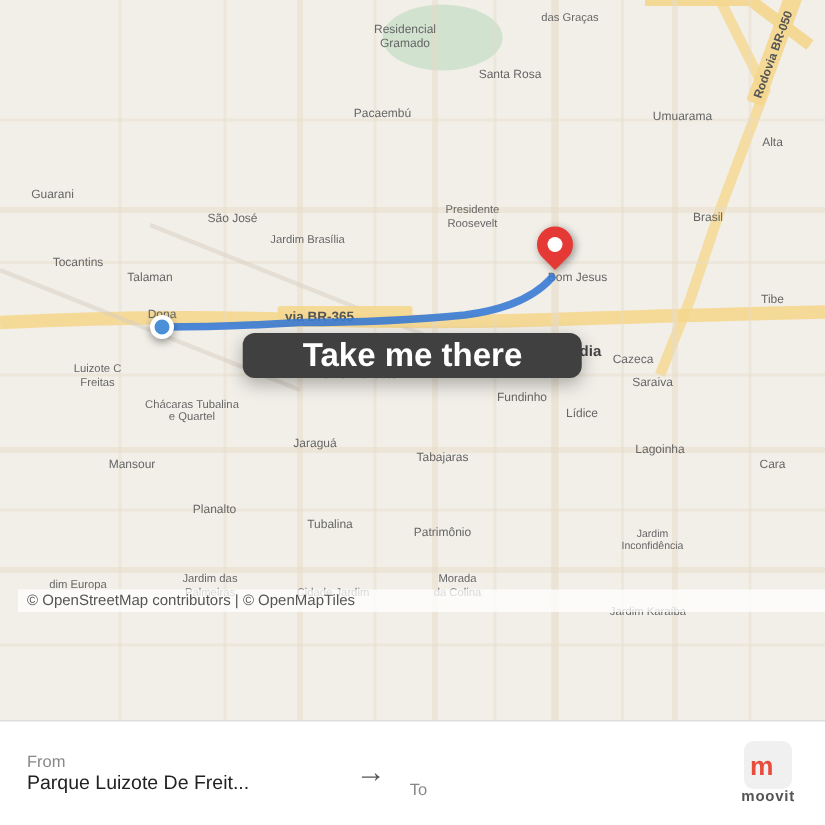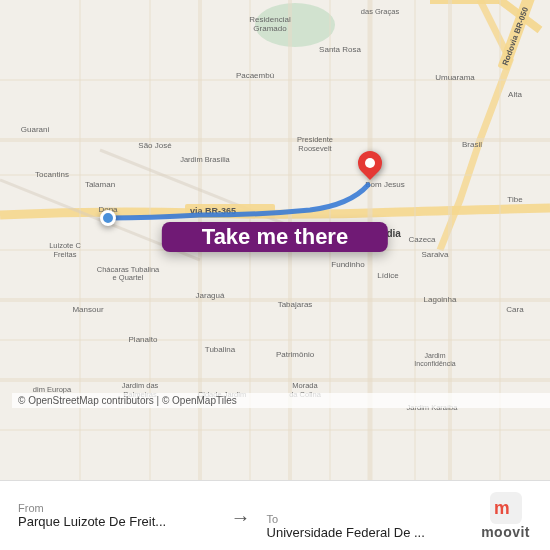--- a/index.html
+++ b/index.html
@@ -18,21 +18,21 @@
       width: 100%;
       height: 100%;
     }
 
     
     #take-me-there-btn {
       position: absolute;
       top: 50%;
       left: 50%;
       transform: translate(-50%, -60%);
-      background: #701a75;
+      background: #404040;
       color: white;
       border: none;
       border-radius: 8px;
       padding: 2px 40px;
       font-size: 22px;
       font-weight: bold;
       cursor: pointer;
       box-shadow: 0 4px 12px rgba(0,0,0,0.3);
       white-space: nowrap;
       z-index: 10;
@@ -157,21 +157,21 @@
       align-items: center;
       padding: 0 10px;
     }
 
     #moovit-icon {
       width: 32px;
       height: 32px;
     }
 
     #moovit-text {
-      font-size: 14px;
+      font-size: 10px;
       color: #555;
       font-weight: bold;
       letter-spacing: 0.5px;
     }
 
     
     #attribution {
       position: absolute;
       bottom: 72px;
       left: 12px;
@@ -305,21 +305,20 @@
     <span id="from-label">From</span>
     <span id="from-name">Parque Luizote De Freit...</span>
   </div>
 
   <div id="arrow-section">
     <span id="arrow-icon">→</span>
   </div>
 
   <div id="to-section">
     <span id="to-label">To</span>
-    <span id="to-name">Universidade Federal De ...</span>
   </div>
 
   <div id="moovit-logo">
     <svg id="moovit-icon" viewBox="0 0 40 40" xmlns="http://www.w3.org/2000/svg">
       <rect width="40" height="40" rx="8" fill="#f0f0f0"></rect>
 
       <text x="5" y="28" font-size="22" font-family="Arial" font-weight="bold" fill="#e84c3d">m</text>
     </svg>
     <span id="moovit-text">moovit</span>
   </div>

